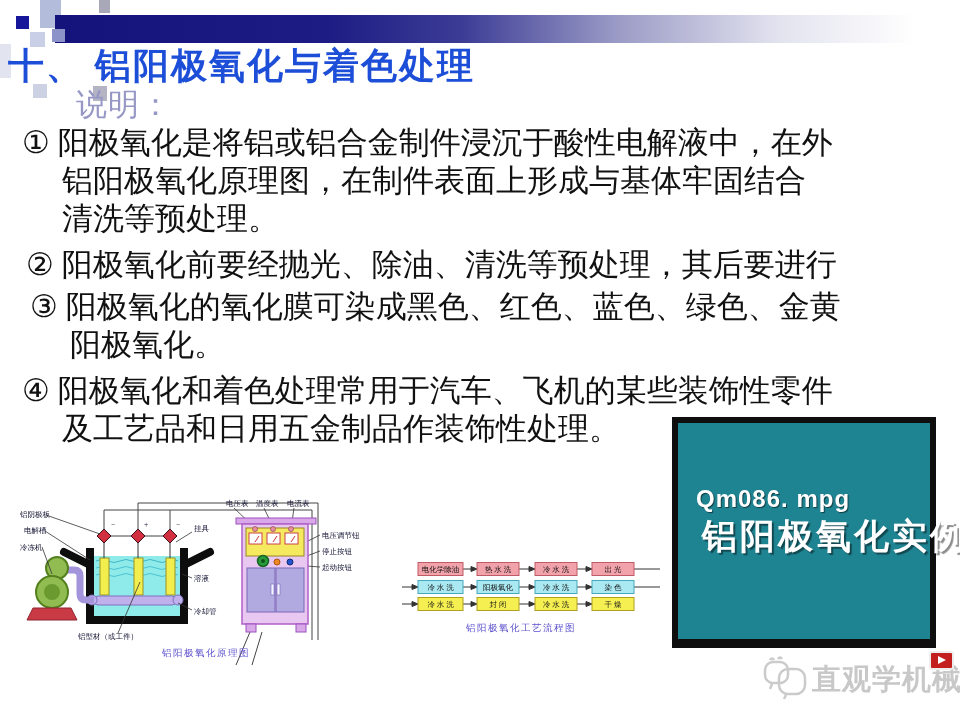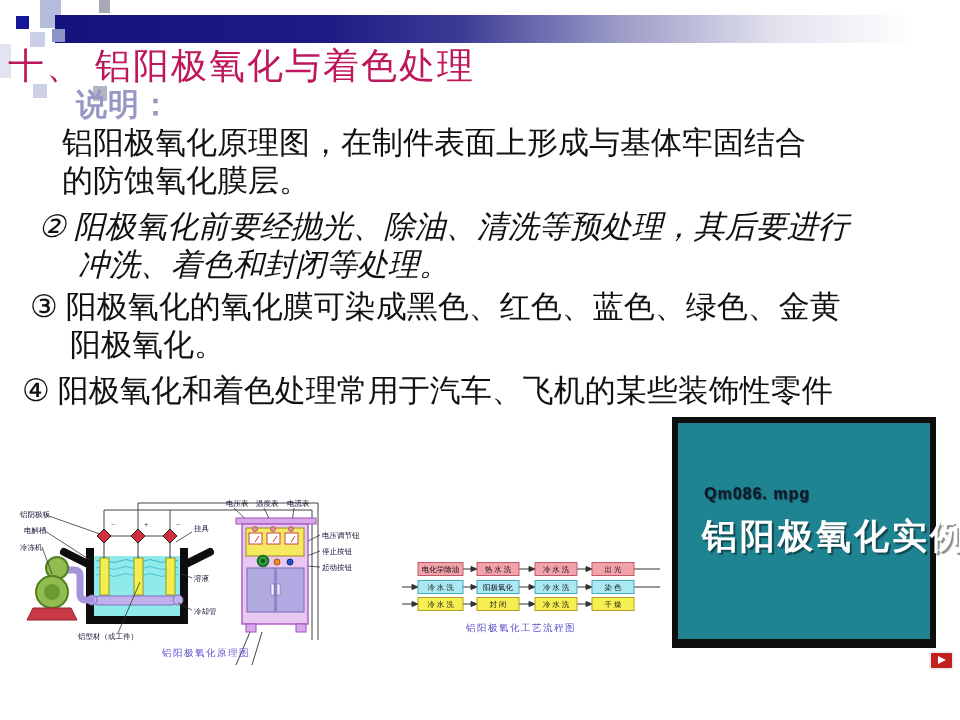--- a/index.html
+++ b/index.html
@@ -4,42 +4,42 @@
 <style>
   html,body{margin:0;padding:0;background:#888;}
   #slide{position:relative;width:960px;height:720px;background:#ffffff;overflow:hidden;
          font-family:"Liberation Serif","DejaVu Serif",serif;}
   .abs{position:absolute;}
   
   .topbar{left:55px;top:15px;width:905px;height:28px;
     background:linear-gradient(to right,#13137b 0%,#1c1c84 30%,#3c3c96 45%,#9a9ac6 62%,#e3e3ef 80%,#ffffff 95%);}
   .sq{position:absolute;}
   
-  .title{left:8px;top:42px;font-size:36px;letter-spacing:2px;color:#be185d;font-weight:400;white-space:nowrap;z-index:3;}
-  .subtitle{left:76px;top:84px;font-size:31px;letter-spacing:1px;color:#9697c5;font-weight:700;z-index:3;}
+  .title{left:8px;top:42px;font-size:36px;letter-spacing:2px;color:#1d4ed8;font-weight:700;white-space:nowrap;z-index:3;}
+  .subtitle{left:76px;top:84px;font-size:31px;letter-spacing:1px;color:#9697c5;font-weight:400;z-index:3;}
   
   .points{left:22px;top:124px;width:936px;color:#111;font-size:31px;z-index:1;}
   .line{line-height:38px;white-space:nowrap;}
   .line .marker{margin-right:8px;}
   .cont{padding-left:40px;}
-  .pt2{margin-top:8px;margin-left:16px;font-style:italic;}
+  .pt2{margin-top:8px;margin-left:4px;}
   .pt3{margin-top:4px;margin-left:8px;}
   .pt4{margin-top:8px;}
   
   .principle{left:0px;top:490px;width:400px;height:175px;z-index:2;}
   svg text{font-family:"Liberation Serif","DejaVu Serif",serif;}
   .dlabel{font-size:7.5px;fill:#101030;}
   .dcaption{font-size:9.5px;fill:#5b50cc;letter-spacing:1.5px;}
   
   .flowchart{left:402px;top:542px;width:275px;height:95px;z-index:2;}
   .fbox-text{font-size:7.5px;fill:#101010;text-anchor:middle;}
   
   .video{left:672px;top:417px;width:264px;height:231px;background:#1f8492;
     border:6px solid #0e0e0e;border-bottom-width:9px;box-sizing:border-box;z-index:5;}
-  .video-file{position:absolute;left:26px;top:62px;color:#0f172a;font-size:16px;font-weight:bold;
+  .video-file{position:absolute;left:18px;top:62px;color:#ffffff;font-size:24px;font-weight:bold;
     font-family:"Liberation Sans","DejaVu Sans",sans-serif;letter-spacing:1px;text-shadow:1px 1px 1px rgba(0,0,0,.55);}
   .video-title{position:absolute;left:24px;top:90px;color:#ffffff;font-size:35px;font-weight:bold;
     letter-spacing:3px;white-space:nowrap;text-shadow:2px 2px 1px rgba(0,0,0,.45);}
   
   .wm{left:760px;top:650px;width:200px;height:56px;z-index:6;}
   .wm-logo{position:absolute;left:2px;top:6px;}
   .wm-text{position:absolute;left:52px;top:10px;font-size:29px;font-weight:bold;color:#c8c8c8;
     letter-spacing:1px;white-space:nowrap;text-shadow:1px 1px 0 #ffffff;}
   .playbtn{left:929px;top:651px;width:25px;height:19px;background:#c41f1f;border:2px solid #ededed;
     border-radius:3px;box-sizing:border-box;z-index:7;}
@@ -59,33 +59,34 @@
   <div class="abs sq" style="left:52px;top:29px;width:13px;height:13px;background:#8c93c8;"></div>
   <div class="abs sq" style="left:0;top:44px;width:11px;height:34px;background:#e2e5f0;"></div>
   <div class="abs sq" style="left:33px;top:84px;width:14px;height:14px;background:#ccd1e4;"></div>
   <div class="abs sq" style="left:93px;top:86px;width:14px;height:15px;background:#b4b4c4;"></div>
 
   <div class="abs title">十、 铝阳极氧化与着色处理</div>
   <div class="abs subtitle">说明：</div>
 
   <div class="abs points">
     <div class="point">
+      <div class="line"><span class="marker">①</span><span>阳极氧化是将铝或铝合金制件浸沉于酸性电解液中，在外</span></div>
       <div class="line cont">铝阳极氧化原理图，在制件表面上形成与基体牢固结合</div>
-      <div class="line cont">的防蚀氧化膜层。</div>
+      <div class="line cont">清洗等预处理。</div>
     </div>
     <div class="point pt2">
       <div class="line"><span class="marker">②</span><span>阳极氧化前要经抛光、除油、清洗等预处理，其后要进行</span></div>
-      <div class="line cont">冲洗、着色和封闭等处理。</div>
     </div>
     <div class="point pt3">
       <div class="line"><span class="marker">③</span><span>阳极氧化的氧化膜可染成黑色、红色、蓝色、绿色、金黄</span></div>
       <div class="line cont">阳极氧化。</div>
     </div>
     <div class="point pt4">
       <div class="line"><span class="marker">④</span><span>阳极氧化和着色处理常用于汽车、飞机的某些装饰性零件</span></div>
+      <div class="line cont">及工艺品和日用五金制品作装饰性处理。</div>
     </div>
   </div>
 
   <svg class="abs principle" viewBox="0 0 400 175">
 
     <g stroke="#444" stroke-width="1" fill="none">
       <path d="M104,40 L104,20 L312,20 L312,150"></path>
       <path d="M138,40 L138,13 L318,13 L318,150"></path>
       <path d="M170,40 L170,20"></path>
       <path d="M104,46 L170,46"></path>
@@ -264,18 +265,31 @@
     <text class="fbox-text" x="154" y="65">冷 水 洗</text>
     <text class="fbox-text" x="211" y="65">干 燥</text>
     <text class="dcaption" x="64" y="89">铝阳极氧化工艺流程图</text>
   </svg>
 
   <div class="abs video">
     <div class="video-file">Qm086. mpg</div>
     <div class="video-title">铝阳极氧化实例</div>
   </div>
 
+  <div class="abs wm">
+    <svg class="wm-logo" width="48" height="44" viewBox="0 0 48 44">
+      <g fill="none" stroke="#cbcbcb" stroke-width="2.5">
+        <path d="M8,4 Q10,1 12,4"></path>
+        <path d="M16,3 Q18,0 20,3"></path>
+        <rect x="3" y="6" width="23" height="21" rx="8"></rect>
+        <rect x="17" y="13" width="26" height="25" rx="9"></rect>
+        <path d="M10,28 L8,33"></path>
+        <path d="M24,39 L22,43"></path>
+      </g>
+    </svg>
+    <div class="wm-text">直观学机械</div>
+  </div>
 
   <div class="abs playbtn">
     <div class="tri"></div>
   </div>
 
 </div>
 
 </body></html>

